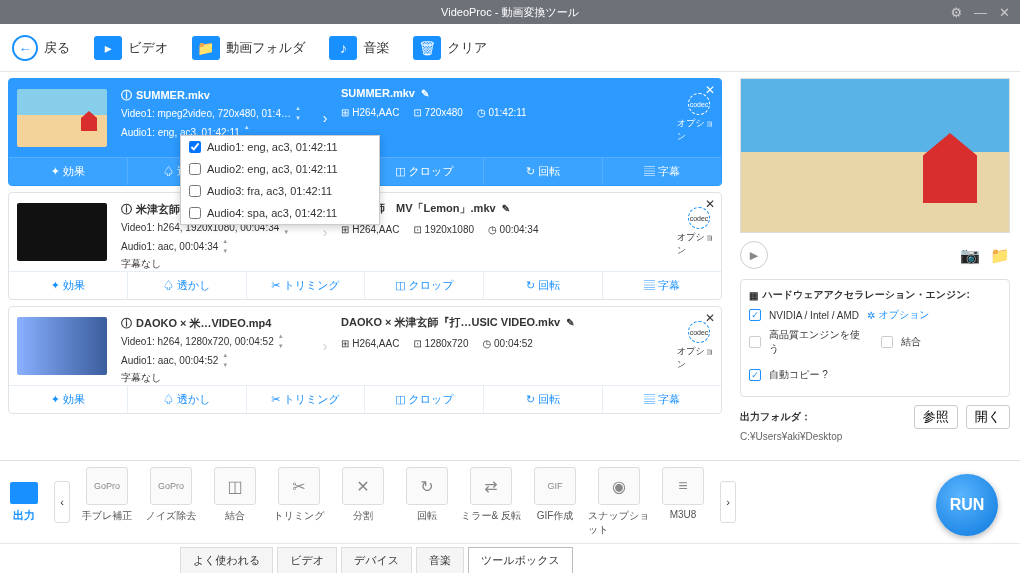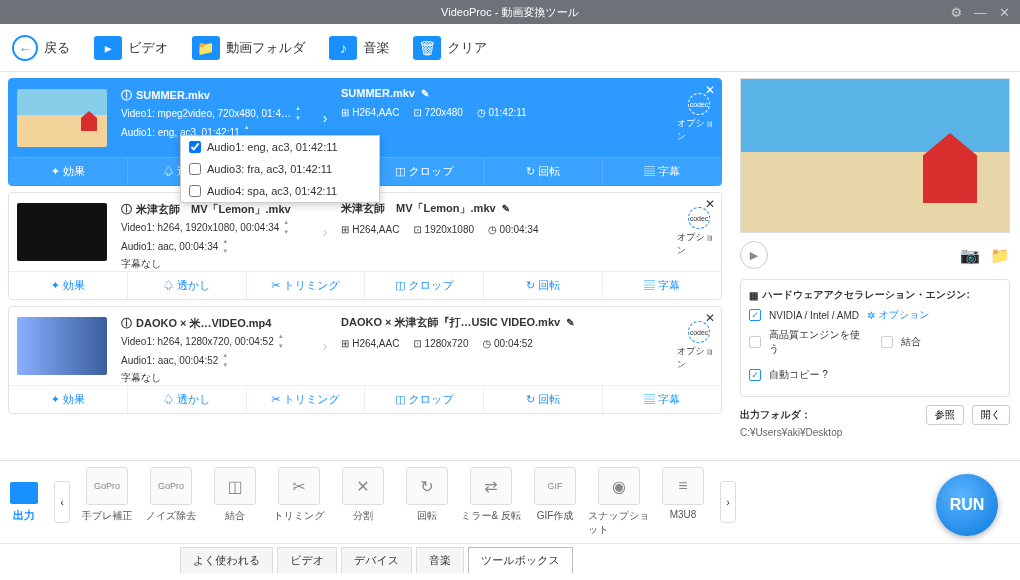--- a/index.html
+++ b/index.html
@@ -63,21 +63,21 @@
 
 .hw-box { border: 1px solid #e0e0e0; border-radius: 4px; padding: 8px; margin-top: 10px; font-size: 10px; }
 .hw-title { font-weight: bold; display: flex; align-items: center; gap: 4px; margin-bottom: 6px; }
 .hw-row { display: flex; align-items: center; gap: 8px; margin-bottom: 6px; }
 .hw-grid { display: grid; grid-template-columns: 1fr 1fr; gap: 6px 12px; }
 .opt-link { color: #1890ff; display: flex; align-items: center; gap: 3px; }
 .checkbox { width: 12px; height: 12px; border: 1px solid #ccc; border-radius: 2px; display: inline-flex; align-items: center; justify-content: center; font-size: 9px; }
 .checkbox.on { border-color: #1890ff; color: #1890ff; }
 
 .output-row { display: flex; align-items: center; gap: 8px; margin-top: 8px; font-size: 10px; }
-.small-btn { border: 1px solid #ccc; padding: 2px 8px; border-radius: 3px; background: #fff; cursor: pointer; font-size: 10px; }
+.small-btn { border: 1px solid #ccc; padding: 2px 8px; border-radius: 3px; background: #fff; cursor: pointer; font-size: 13px; }
 
 .bottom-bar { position: absolute; bottom: 0; left: 0; right: 0; height: 120px; border-top: 1px solid #e0e0e0; background: #fff; }
 .preset-strip { height: 82px; display: flex; align-items: center; padding: 0 10px; gap: 6px; }
 .output-label { display: flex; flex-direction: column; align-items: center; gap: 4px; color: #1890ff; font-weight: bold; margin-right: 10px; }
 .output-ico { width: 28px; height: 22px; background: #1890ff; border-radius: 2px; }
 .preset { width: 62px; display: flex; flex-direction: column; align-items: center; gap: 4px; font-size: 10px; color: #555; cursor: pointer; }
 .preset-ico { width: 42px; height: 38px; border: 1px solid #ddd; border-radius: 3px; display: flex; align-items: center; justify-content: center; font-size: 16px; color: #888; background: #fafafa; }
 .nav-arrow { width: 16px; height: 42px; border: 1px solid #ddd; border-radius: 3px; display: flex; align-items: center; justify-content: center; cursor: pointer; }
 .run-btn { position: absolute; right: 22px; bottom: 44px; width: 62px; height: 62px; border-radius: 50%; background: radial-gradient(circle at 40% 35%, #5bb5ff, #0a78dc); color: #fff; font-weight: bold; font-size: 16px; display: flex; align-items: center; justify-content: center; box-shadow: 0 2px 6px rgba(0,0,0,.3); cursor: pointer; }
 
@@ -289,20 +289,24 @@
   </div>
 </div>
 
 <div class="dropdown" id="dropdown">
     <div class="dropdown-item">
       <input type="checkbox" checked="" style="">
       <span>Audio1: eng, ac3, 01:42:11</span>
     </div>
     <div class="dropdown-item">
       <input type="checkbox" style="">
+      <span>Audio2: eng, ac3, 01:42:11</span>
+    </div>
+    <div class="dropdown-item">
+      <input type="checkbox" style="">
       <span>Audio3: fra, ac3, 01:42:11</span>
     </div>
     <div class="dropdown-item">
       <input type="checkbox" style="">
       <span>Audio4: spa, ac3, 01:42:11</span>
     </div>
   </div>
 
 <div class="bottom-bar">
   <div class="preset-strip">

